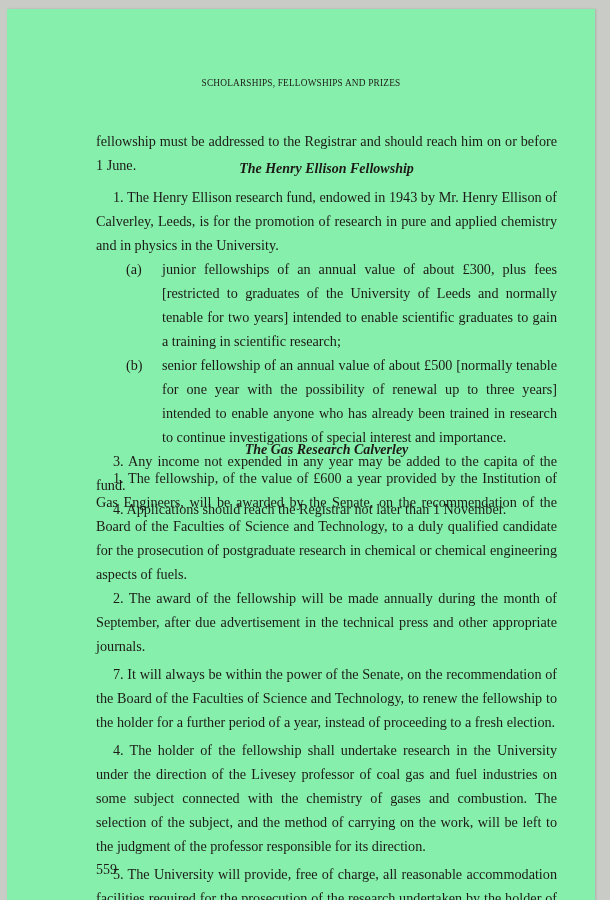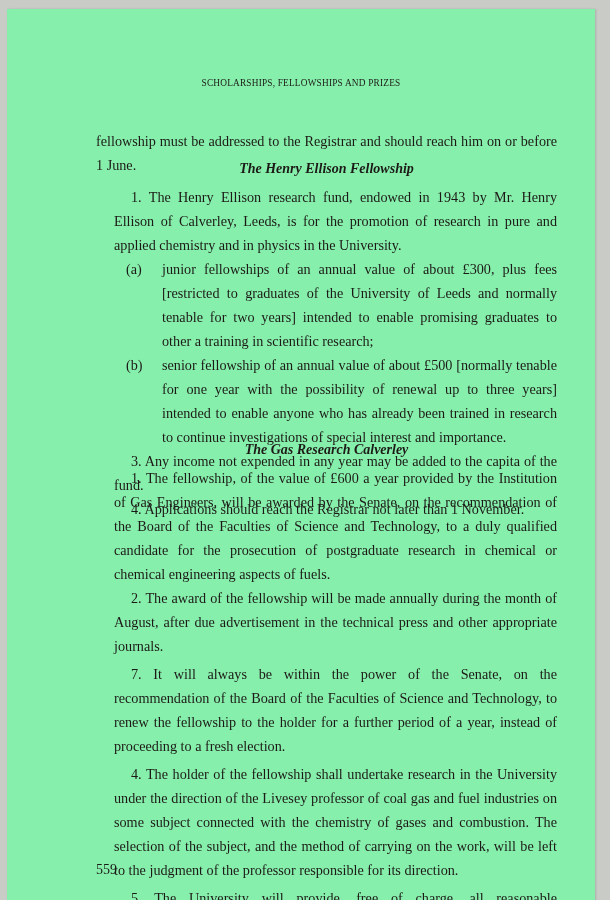--- a/index.html
+++ b/index.html
@@ -21,21 +21,21 @@
       text-align: center;
       font-size: 9.3px; letter-spacing: 0.2px;
       font-variant: small-caps; text-transform: uppercase;
     }
     .text {
       position: absolute; left: 89px; width: 461px;
       font-size: 14.2px; line-height: 24px;
       text-align: justify;
     }
     p { margin: 0; }
-    .indent { text-indent: 17px; margin-left: 18px; }
+    .indent { text-indent: 17px; }
     .heading {
       text-align: center; font-style: italic; font-size: 14px;
       margin: 4px;
       font-weight: bold;
     }
     .item { display: flex; }
     .item .lbl { flex: 0 0 auto; width: 66px; padding-left: 30px; box-sizing: border-box; }
     .item .body { flex: 1; text-align: justify; }
     .folio { position: absolute; left: 89px; top: 853px; font-size: 14px; }
   </style>
@@ -47,33 +47,33 @@
 
   <div class="text" style="top:120px;">
     <p>fellowship must be addressed to the Registrar and should reach him on or before 1 June.</p>
   </div>
 
   <div class="text" style="top:144px;">
     <p class="heading">The Henry Ellison Fellowship</p>
     <p class="indent" style="margin-top:4px;">1. The Henry Ellison research fund, endowed in 1943 by Mr. Henry Ellison of Calverley, Leeds, is for the promotion of research in pure and applied chemistry and in physics in the University.</p>
     <div class="item">
       <span class="lbl">(a)</span>
-      <span class="body">junior fellowships of an annual value of about £300, plus fees [restricted to graduates of the University of Leeds and normally tenable for two years] intended to enable promising graduates to other a training in scientific research;</span>
+      <span class="body">junior fellowships of an annual value of about £300, plus fees [restricted to graduates of the University of Leeds and normally tenable for two years] intended to enable scientific graduates to gain a training in scientific research;</span>
     </div>
     <div class="item">
       <span class="lbl">(b)</span>
       <span class="body">senior fellowship of an annual value of about £500 [normally tenable for one year with the possibility of renewal up to three years] intended to enable anyone who has already been trained in research to continue investigations of special interest and importance.</span>
     </div>
     <p class="indent">3. Any income not expended in any year may be added to the capita of the fund.</p>
     <p class="indent">4. Applications should reach the Registrar not later than 1 November.</p>
   </div>
 
   <div class="text" style="top:425px;">
     <p class="heading">The Gas Research Calverley</p>
     <p class="indent" style="margin-top:4px;">1. The fellowship, of the value of £600 a year provided by the Institution of Gas Engineers, will be awarded by the Senate, on the recommendation of the Board of the Faculties of Science and Technology, to a duly qualified candidate for the prosecution of postgraduate research in chemical or chemical engineering aspects of fuels.</p>
-    <p class="indent">2. The award of the fellowship will be made annually during the month of August, after due advertisement in the technical press and other appropriate journals.</p>
+    <p class="indent">2. The award of the fellowship will be made annually during the month of September, after due advertisement in the technical press and other appropriate journals.</p>
     <p class="indent" style="margin-top:4px;">7. It will always be within the power of the Senate, on the recommendation of the Board of the Faculties of Science and Technology, to renew the fellowship to the holder for a further period of a year, instead of proceeding to a fresh election.</p>
     <p class="indent" style="margin-top:4px;">4. The holder of the fellowship shall undertake research in the University under the direction of the Livesey professor of coal gas and fuel industries on some subject connected with the chemistry of gases and combustion. The selection of the subject, and the method of carrying on the work, will be left to the judgment of the professor responsible for its direction.</p>
     <p class="indent" style="margin-top:4px;">5. The University will provide, free of charge, all reasonable accommodation facilities required for the prosecution of the research undertaken by the holder of the fellowship, including working space and the use of such instruments and appliances installed as part of the equipment of the department of gas engineering and general fuel science. Any special expenses, not exceeding £75, incurred during the prosecution of the research will be defrayed by the Institution of Gas Engineers.</p>
   </div>
 
   <div class="folio">559</div>
 </div>
 
 </body></html>

